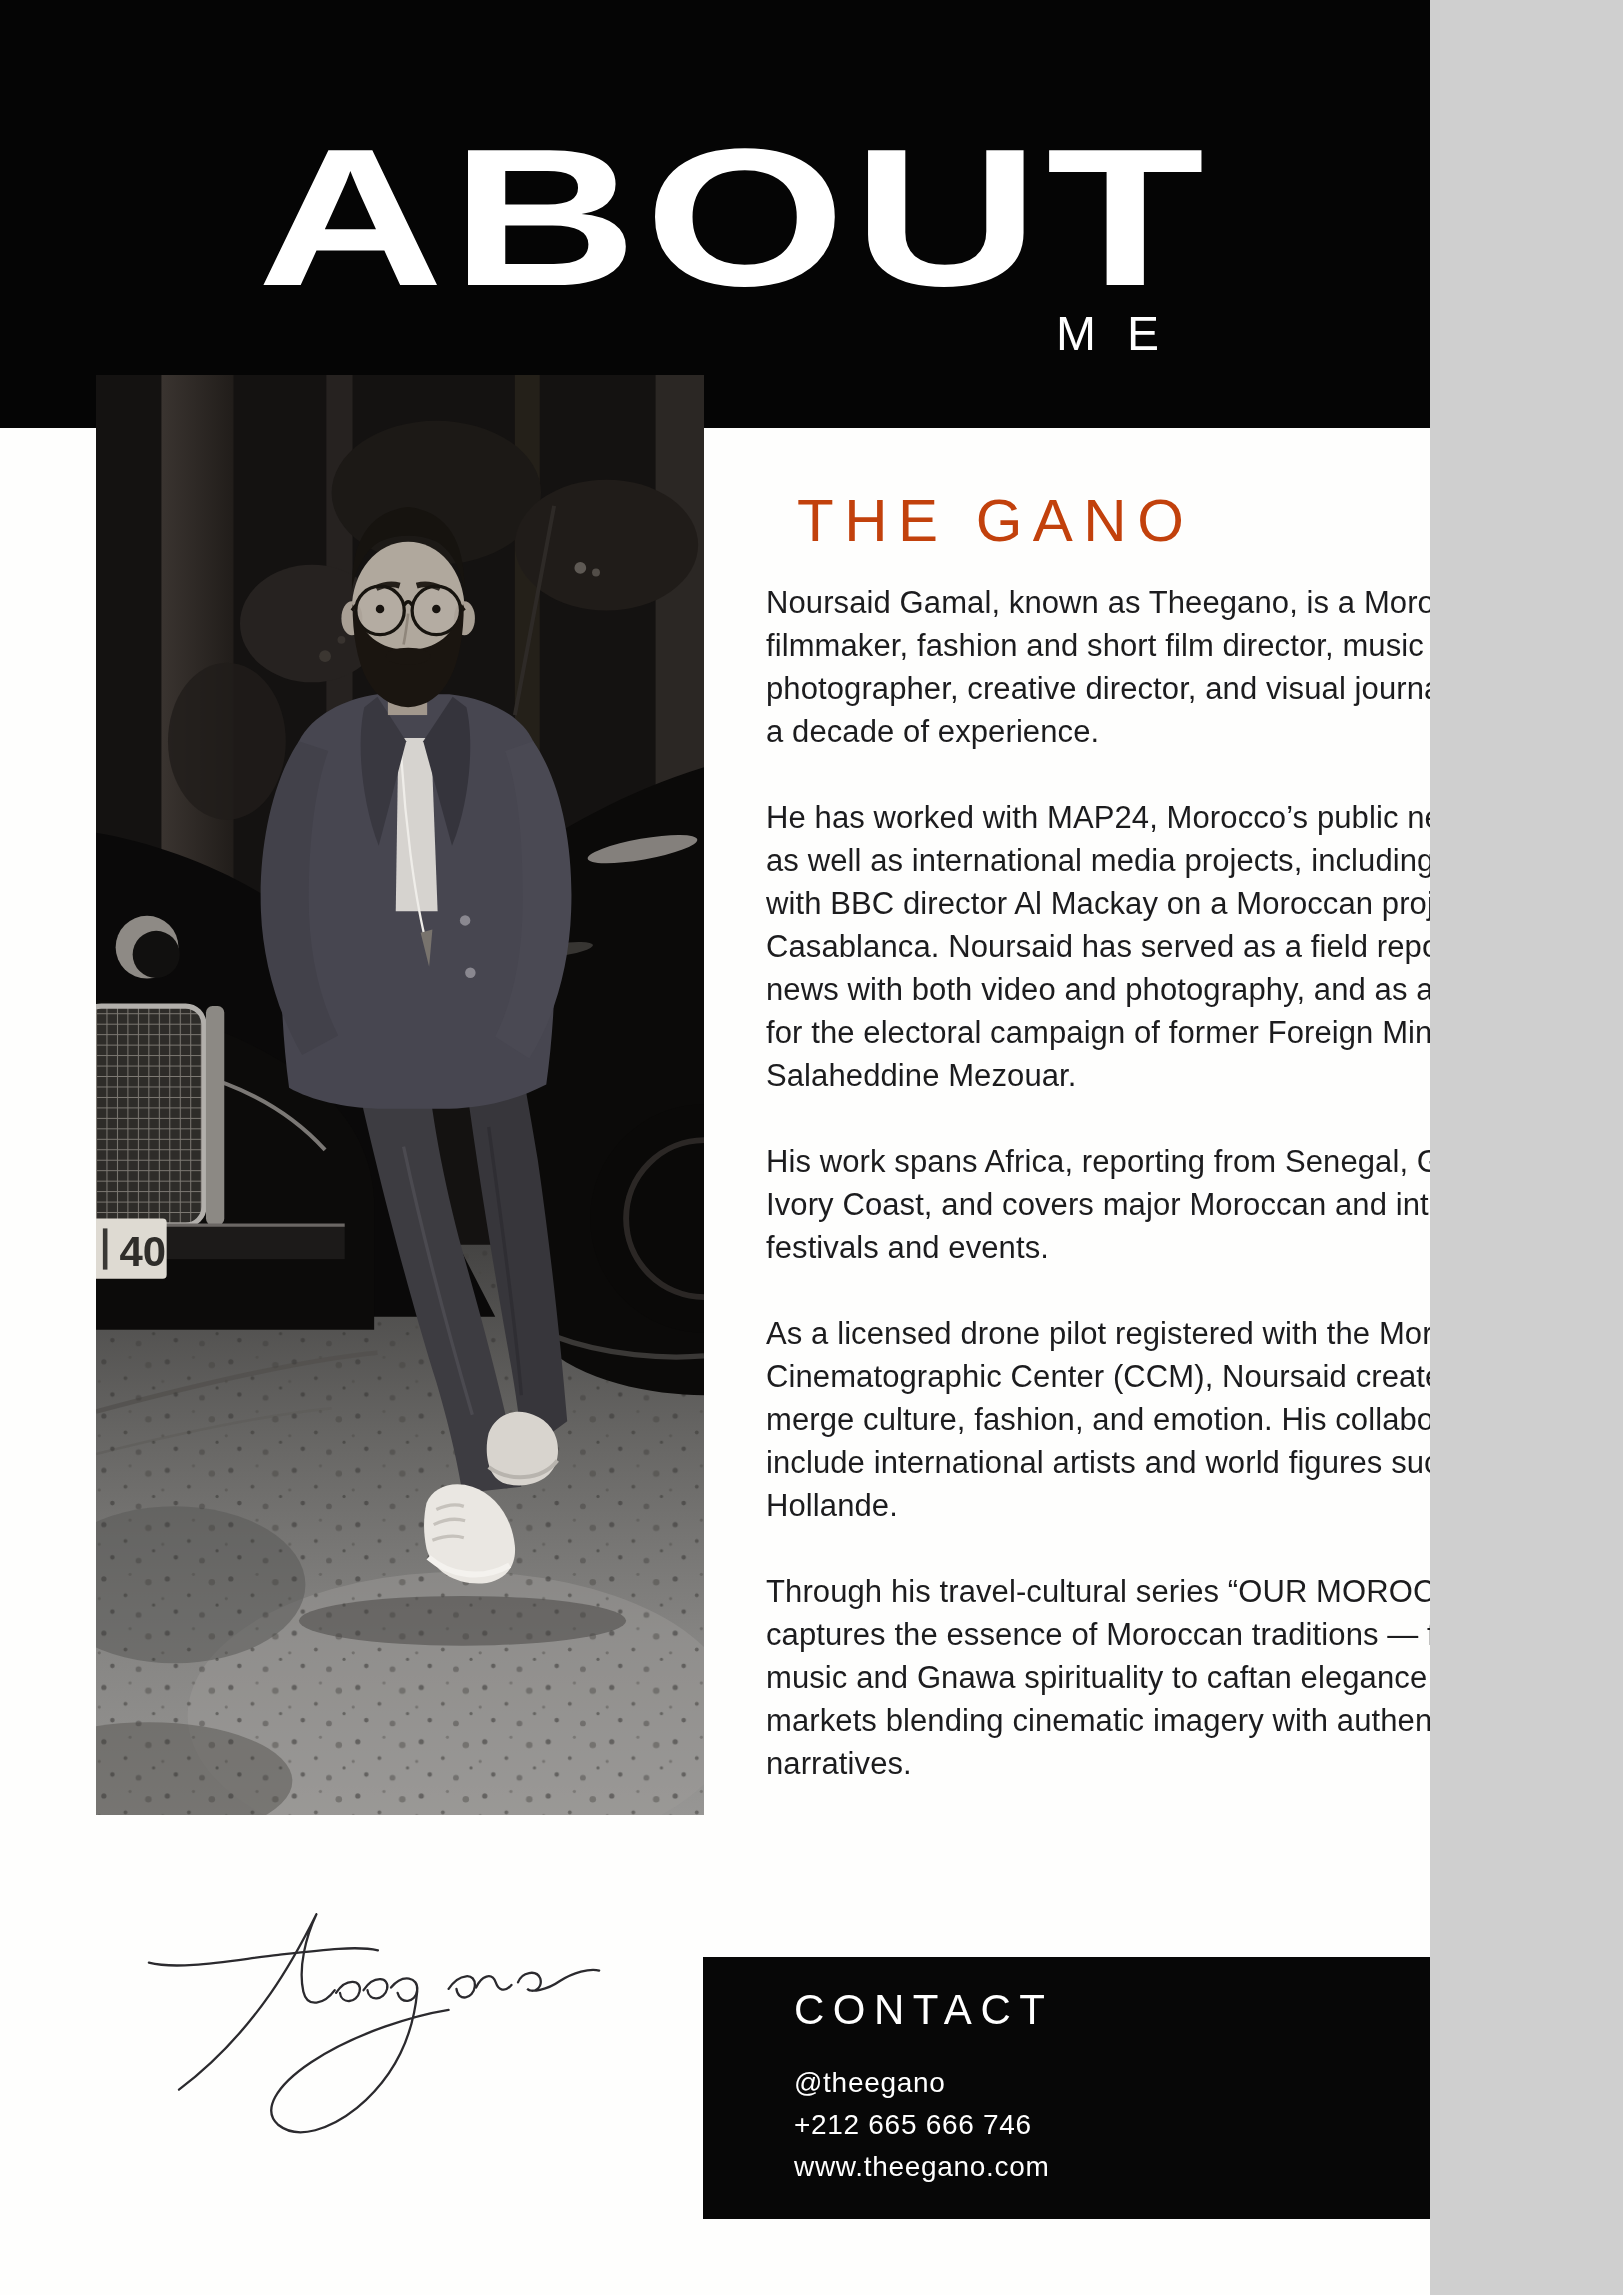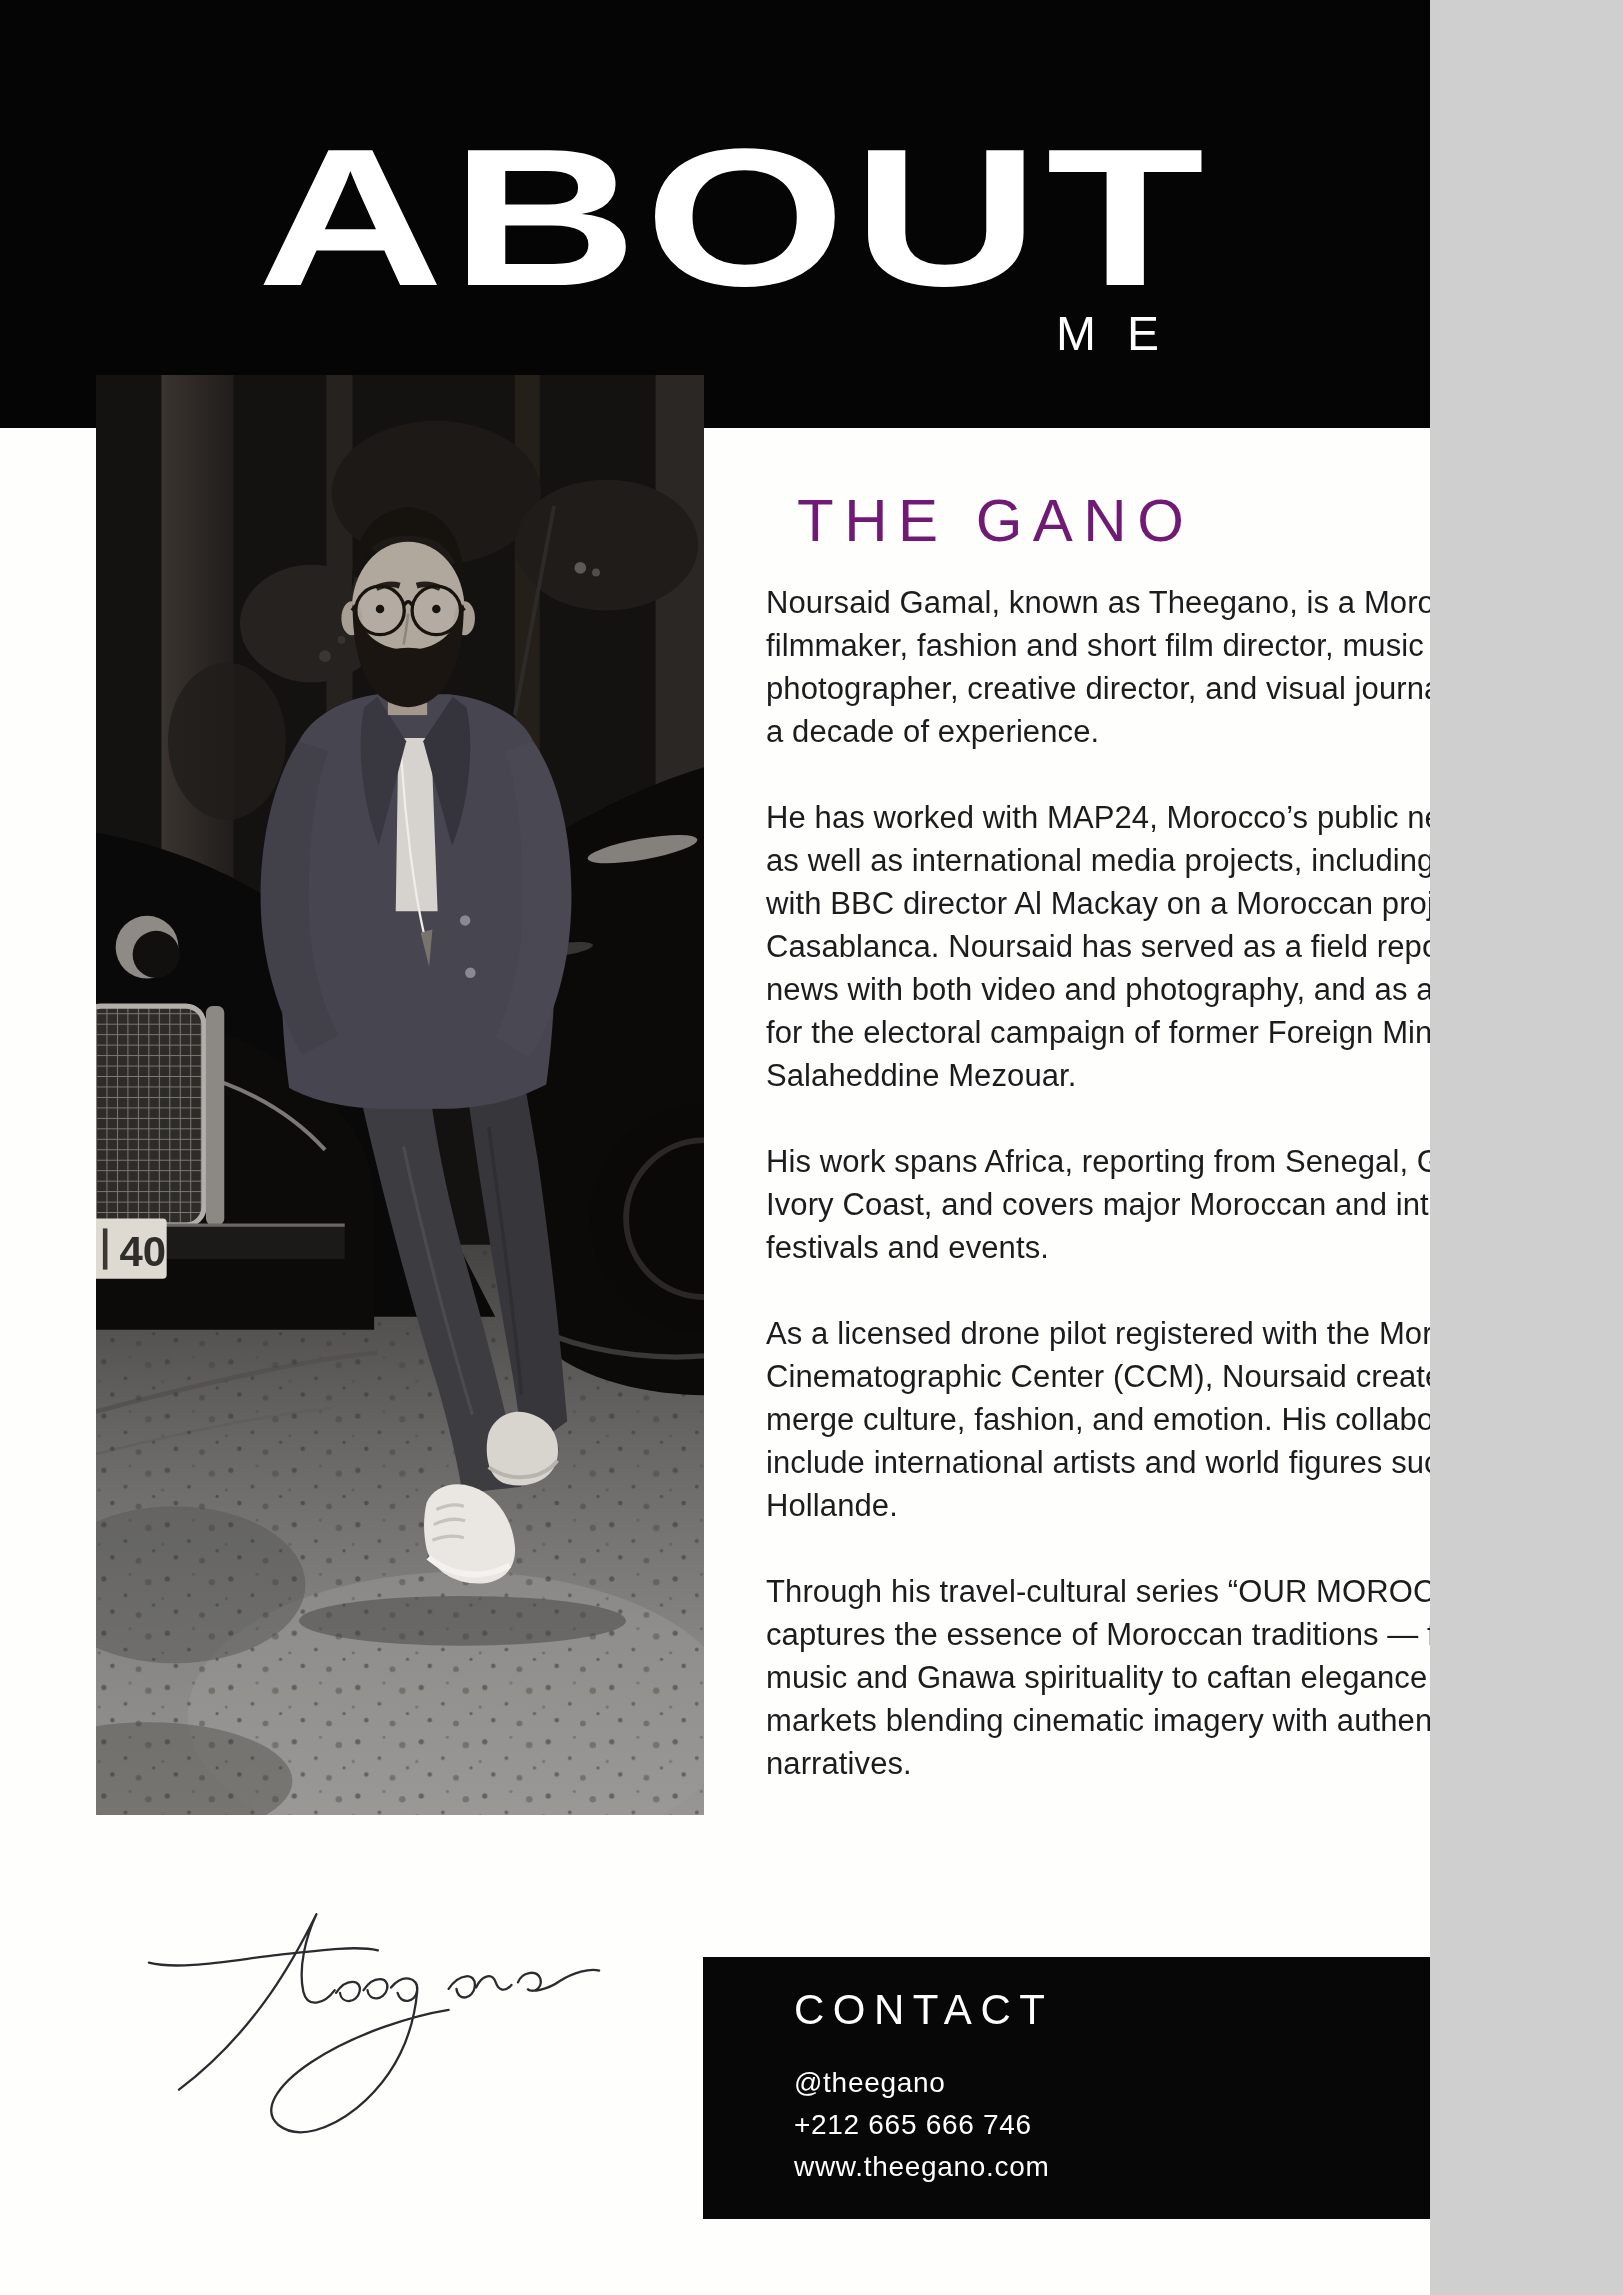--- a/index.html
+++ b/index.html
@@ -16,21 +16,21 @@
   }
   .about-sub{
     position:absolute;left:1056px;top:310px;color:#ffffff;
     font-size:48px;font-weight:400;letter-spacing:31px;line-height:1;white-space:nowrap;
   }
   
   .photo{position:absolute;left:96px;top:375px;width:608px;height:1440px;}
   .photo svg{display:block;width:608px;height:1440px;}
   
   .gano-heading{
-    position:absolute;left:797px;top:491px;color:#701a75;
+    position:absolute;left:797px;top:491px;color:#c2410c;
     font-size:60px;font-weight:500;letter-spacing:10.5px;line-height:1;white-space:nowrap;
   }
   .bio{
     position:absolute;left:738px;top:581px;width:867px;
     font-size:31px;line-height:43px;letter-spacing:0.1px;color:#1c1c1e;margin-left:28px;
   }
   .bio p{margin:0 0 43px 0;}
   .bio p:last-child{margin-bottom:0;}
   
   .signature{position:absolute;left:141px;top:1905px;width:466px;height:262px;}

